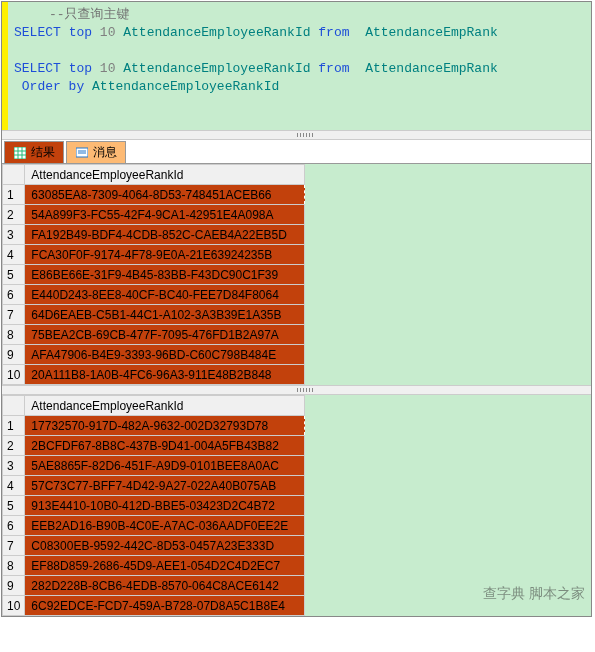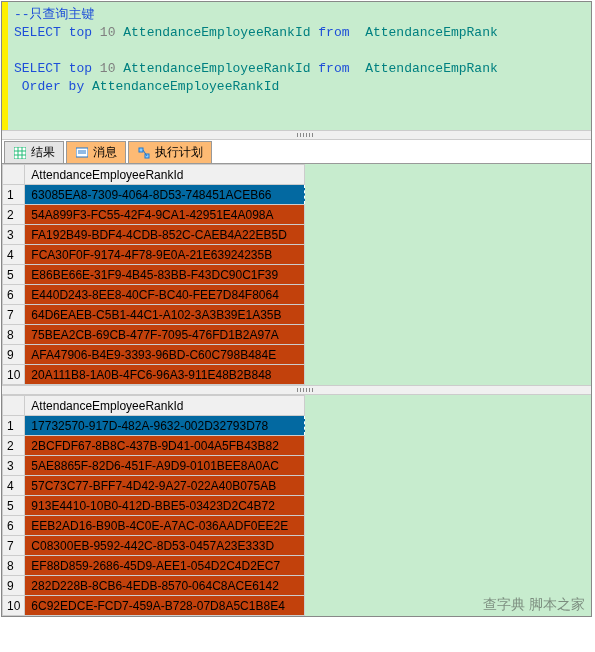--- a/index.html
+++ b/index.html
@@ -20,21 +20,21 @@
     background: #c7ecce;
     border-left: 6px solid #fff000;
     padding: 4px 4px 4px 6px;
     font-family: Consolas, "Courier New", monospace;
     font-size: 13px;
     line-height: 18px;
     white-space: pre;
     overflow: hidden;
     height: 128px;
   }
-  .editor .comment { color: #1d4ed8; }
+  .editor .comment { color: #737373; margin-left: 35px; }
   .editor .kw { color: #1d4ed8; }
   .editor .grey { color: #7f7f7f; }
   .editor .ident { color: #008080; }
   .splitter {
     height: 10px;
     background: #f0f0f0;
     border-top: 1px solid #ccc;
     border-bottom: 1px solid #ccc;
     position: relative;
   }
@@ -60,21 +60,21 @@
     display: flex;
     align-items: center;
     gap: 4px;
     padding: 2px 8px;
     border: 1px solid #999;
     border-bottom: none;
     background: #fdba74;
     font-size: 12px;
     cursor: pointer;
   }
-  .tab.active { background: #e5e5e5; }
+  .tab.active { background: #c2410c; }
   .tab .ico { width: 14px; height: 14px; display: inline-flex; align-items: center; justify-content: center; font-size: 10px; }
   .resultgrid {
     background: #c7ecce;
     position: relative;
   }
   table {
     border-collapse: collapse;
     background: #fff;
   }
   th, td {
@@ -96,28 +96,28 @@
     text-align: left;
     padding: 0 4px;
     width: 22px;
   }
   td.cell {
     padding: 2px 6px;
     background: #c2410c;
     min-width: 280px;
   }
   tr.sel td.cell {
-    background: #0369a1;
+    background: #c2410c;
     border: 1px dashed #fff;
     color: #000;
   }
   .watermark {
     position: absolute;
     right: 6px;
-    bottom: 4px;
+    bottom: 15px;
     font-size: 14px;
     color: rgba(60,60,60,0.55);
     text-align: right;
     line-height: 16px;
     pointer-events: none;
     font-family: "Microsoft YaHei", sans-serif;
     margin-left: 48px;
   }
   .watermark .sub { font-size: 10px; color: rgba(60,60,60,0.45); }
 </style>
@@ -151,30 +151,20 @@
   <div class="tab">
     <span class="ico">
       <svg width="12" height="12" viewBox="0 0 12 12">
             <rect x="0" y="1" width="12" height="9" fill="#fff" stroke="#27c"></rect>
             <line x1="2" y1="4" x2="10" y2="4" stroke="#27c"></line>
             <line x1="2" y1="6" x2="10" y2="6" stroke="#27c"></line>
           </svg>
     </span>
     <span>消息</span>
   </div>
-  <div class="tab">
-    <span class="ico">
-      <svg width="12" height="12" viewBox="0 0 12 12">
-            <rect x="1" y="1" width="4" height="4" fill="#8cf" stroke="#27c"></rect>
-            <rect x="7" y="7" width="4" height="4" fill="#8cf" stroke="#27c"></rect>
-            <line x1="5" y1="3" x2="9" y2="9" stroke="#27c"></line>
-          </svg>
-    </span>
-    <span>执行计划</span>
-  </div>
 </div>
 
 <div class="resultgrid">
   <table>
     <tbody>
           <tr>
             <th class="rownum"></th>
             <th>AttendanceEmployeeRankId</th>
           </tr>
     <tr class="sel">

